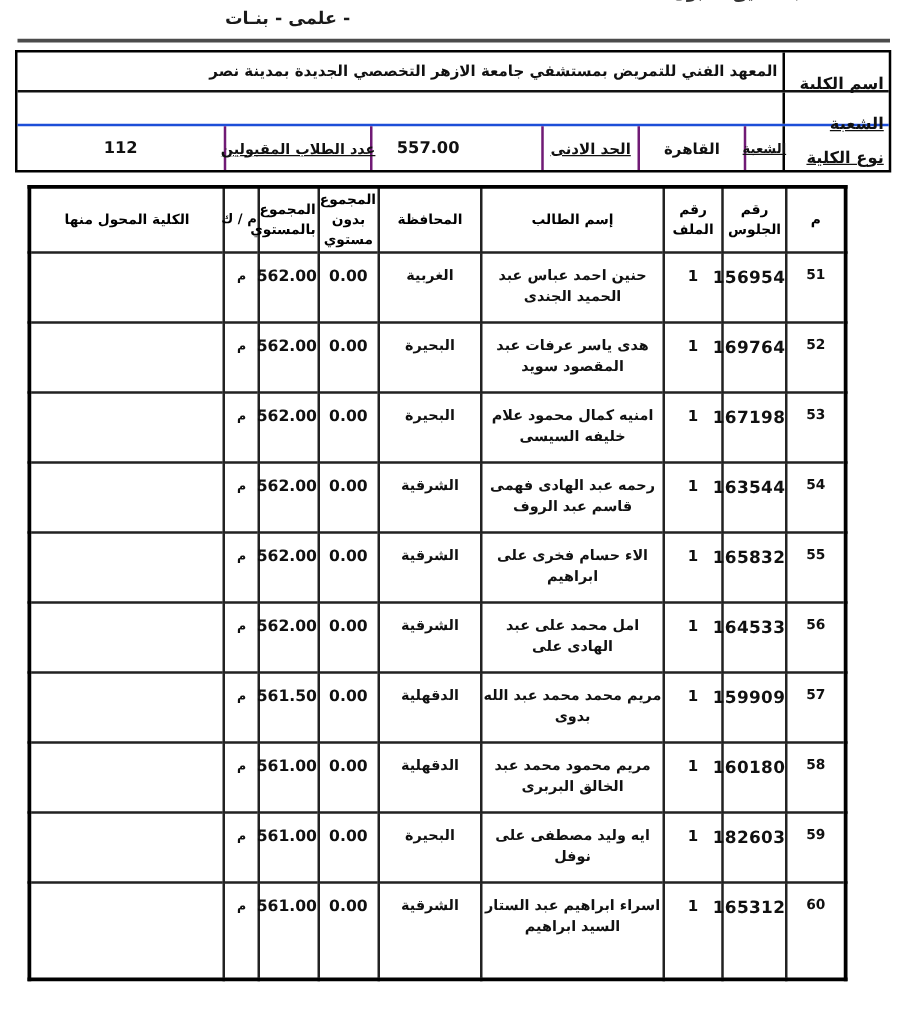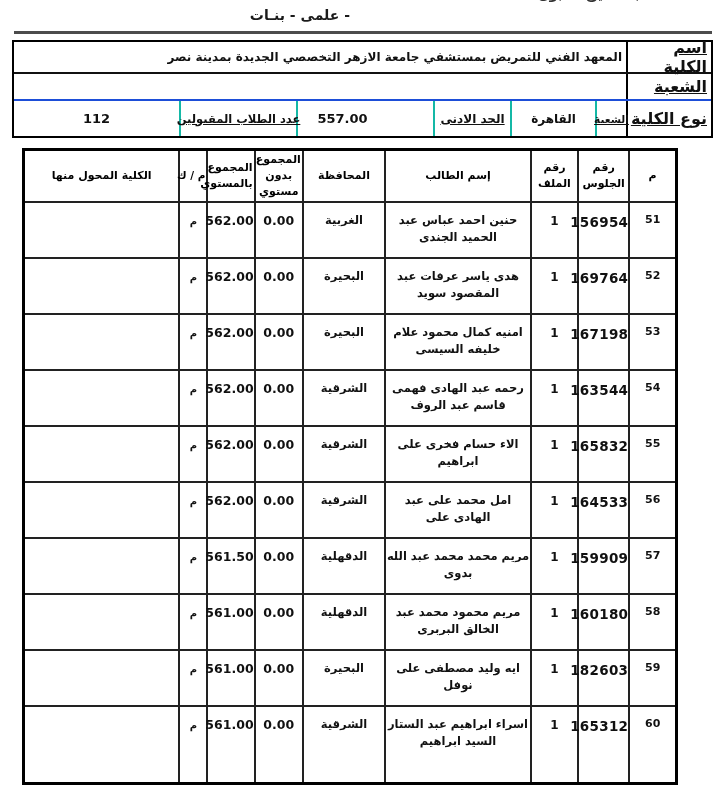--- a/index.html
+++ b/index.html
@@ -13,50 +13,50 @@
   
   .corner-clip {
     position:absolute; top:0; right:18px; height:6px; width:200px;
     overflow:hidden; text-align:center;
   }
   .corner-clip span { display:block; margin-top:-13px; font-size:13px; color:#333; letter-spacing:1px; }
 
   
   .page-title {
     position:absolute; top:7px; left:180px; width:170px;
-    text-align:right; font-size:14px; color:#1a1a1a; letter-spacing:1px;
+    text-align:left; font-size:14px; color:#1a1a1a; letter-spacing:1px;
   }
 
   .top-rule {
     position:absolute; top:31px; left:14px; width:698px; height:3px;
     background:#4c4c4c;
   }
 
   
   .info-box {
     position:absolute; top:40px; left:12px; width:701px; height:98px;
     border:2px solid #000; background:#fff;
   }
   .info-row { display:flex; width:100%; }
   .info-row-1 { height:32px; border-bottom:2px solid #111; }
   .info-row-2 { height:27px; border-bottom:2px solid #1d4ed8; }
   .info-row-3 { height:35px; }
   .label-cell {
     width:85px; flex:0 0 85px; border-left:2px solid #000;
-    display:flex; align-items:center; padding:3px 4px 3px 2px;
-    font-size:16px;
+    display:flex; align-items:flex-start; padding:18px 4px 3px 2px;
+    font-size:13px;
   }
   .label-cell u, .ucell u { text-decoration:underline; }
   .value-wide {
     flex:1; display:flex; align-items:center; justify-content:flex-start;
     padding:2px 4px; font-size:12px;
   }
   .r3cell {
     display:flex; align-items:center; justify-content:center;
-    border-left:2px solid #14b8a6; font-size:12px; overflow:visible;
+    border-left:2px solid #701a75; font-size:12px; overflow:visible;
   }
   .r3cell:last-child { border-left:none; }
   .r3-type  { width:117px; flex:0 0 117px; }
   .r3-govlb { width:31px; flex:0 0 31px; font-size:10.5px; white-space:nowrap; }
   .r3-gov   { width:85px; flex:0 0 85px; }
   .r3-minlb { width:77px; flex:0 0 77px;margin-left:46px; }
   .r3-min   { width:91px; flex:0 0 91px; font-size:13px; }
   .r3-cntlb { width:117px; flex:0 0 117px; font-size:11.5px; white-space:nowrap; }
   .r3-cnt   { flex:1; font-size:13px; }
 

